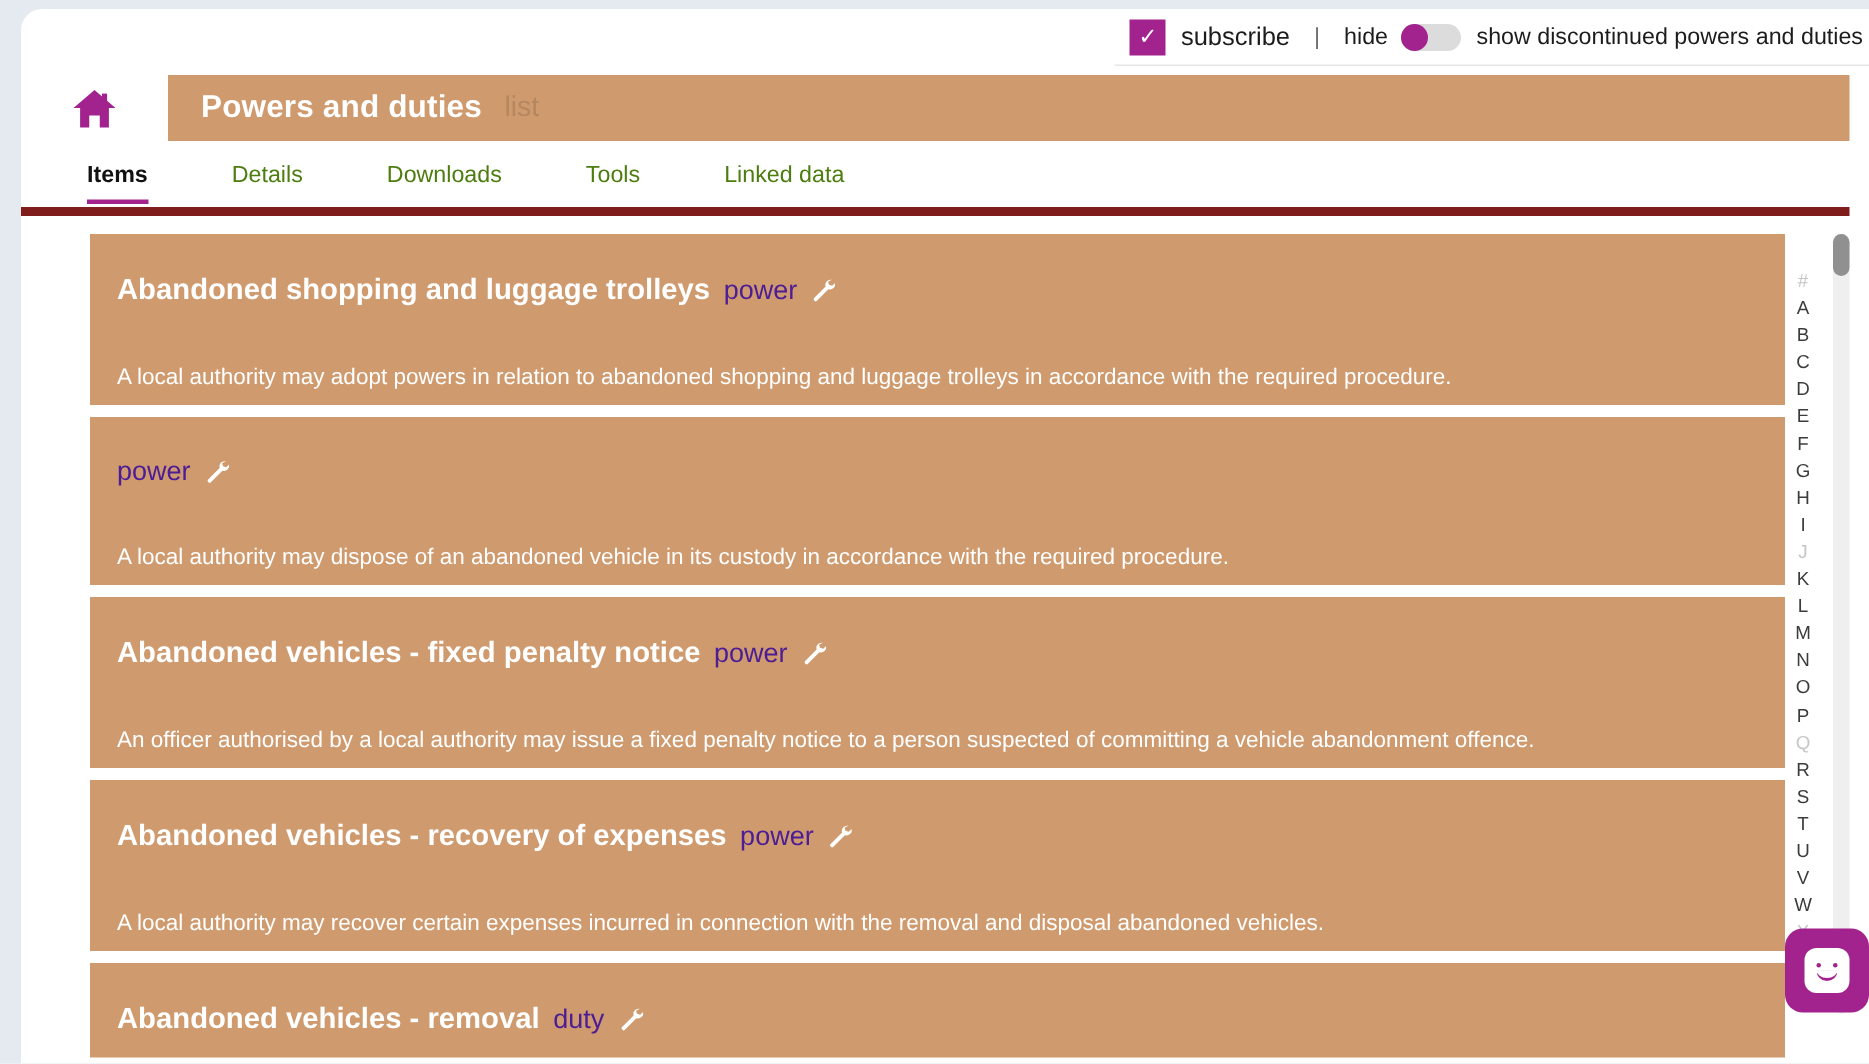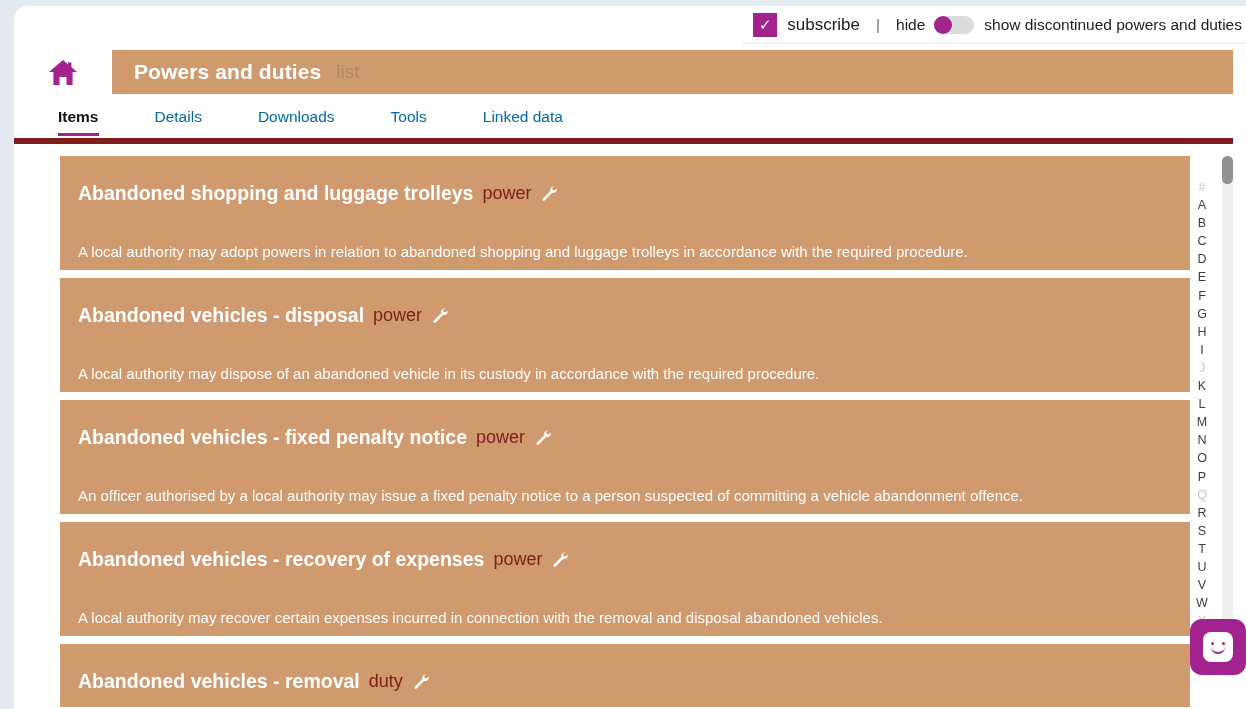--- a/index.html
+++ b/index.html
@@ -140,21 +140,21 @@
     width: 1219px;
     height: 36px;
     border-bottom: 6px solid #7f1d1d;
     display: flex;
     align-items: flex-start;
     padding-left: 44px;
   }
   .tab {
     position: relative;
     font-size: 15.5px;
-    color: #0369a1;
+    color: #4d7c0f;
     padding: 0 0 10px 0;
     margin-right: 56px;
     cursor: pointer;
     white-space: nowrap;
   }
   .tab.active {
     font-weight: bold;
     color: #111111;
   }
   .tab.active::after {
@@ -185,21 +185,21 @@
     gap: 9px;
     white-space: nowrap;
     margin-top: 12px;
   }
   .item-name {
     color: #ffffff;
     font-size: 19.5px;
     font-weight: bold;
   }
   .item-kind {
-    color: #7f1d1d;
+    color: #4c1d95;
     font-size: 18px;
     font-weight: 400;
   }
   .wrench {
     display: inline-block;
     width: 17px; height: 17px;
     flex: 0 0 auto;
   }
   .item-desc {
     color: #ffffff;
@@ -334,21 +334,20 @@
             <span class="item-name">Abandoned shopping and luggage trolleys</span>
             <span class="item-kind">power</span>
             <span class="wrench"><svg viewBox="0 0 24 24" width="17" height="17">
                 <path d="M20.6 2.2a4.9 4.9 0 0 0-5.9 6.3L3.9 19.3a1.6 1.6 0 0 0 0 2.3l.3.3a1.6 1.6 0 0 0 2.3 0L17.3 11a4.9 4.9 0 0 0 6.3-5.9L20.9 7.8 17.9 6.9 17 3.9z" fill="#ffffff"></path>
               </svg></span>
           </div>
           <div class="item-desc">A local authority may adopt powers in relation to abandoned shopping and luggage trolleys in accordance with the required procedure.</div>
         </div>
         <div class="item">
           <div class="item-head">
-            <span class="item-name">Abandoned vehicles - disposal</span>
             <span class="item-kind">power</span>
             <span class="wrench"><svg viewBox="0 0 24 24" width="17" height="17">
                 <path d="M20.6 2.2a4.9 4.9 0 0 0-5.9 6.3L3.9 19.3a1.6 1.6 0 0 0 0 2.3l.3.3a1.6 1.6 0 0 0 2.3 0L17.3 11a4.9 4.9 0 0 0 6.3-5.9L20.9 7.8 17.9 6.9 17 3.9z" fill="#ffffff"></path>
               </svg></span>
           </div>
           <div class="item-desc">A local authority may dispose of an abandoned vehicle in its custody in accordance with the required procedure.</div>
         </div>
         <div class="item">
           <div class="item-head">
             <span class="item-name">Abandoned vehicles - fixed penalty notice</span>

